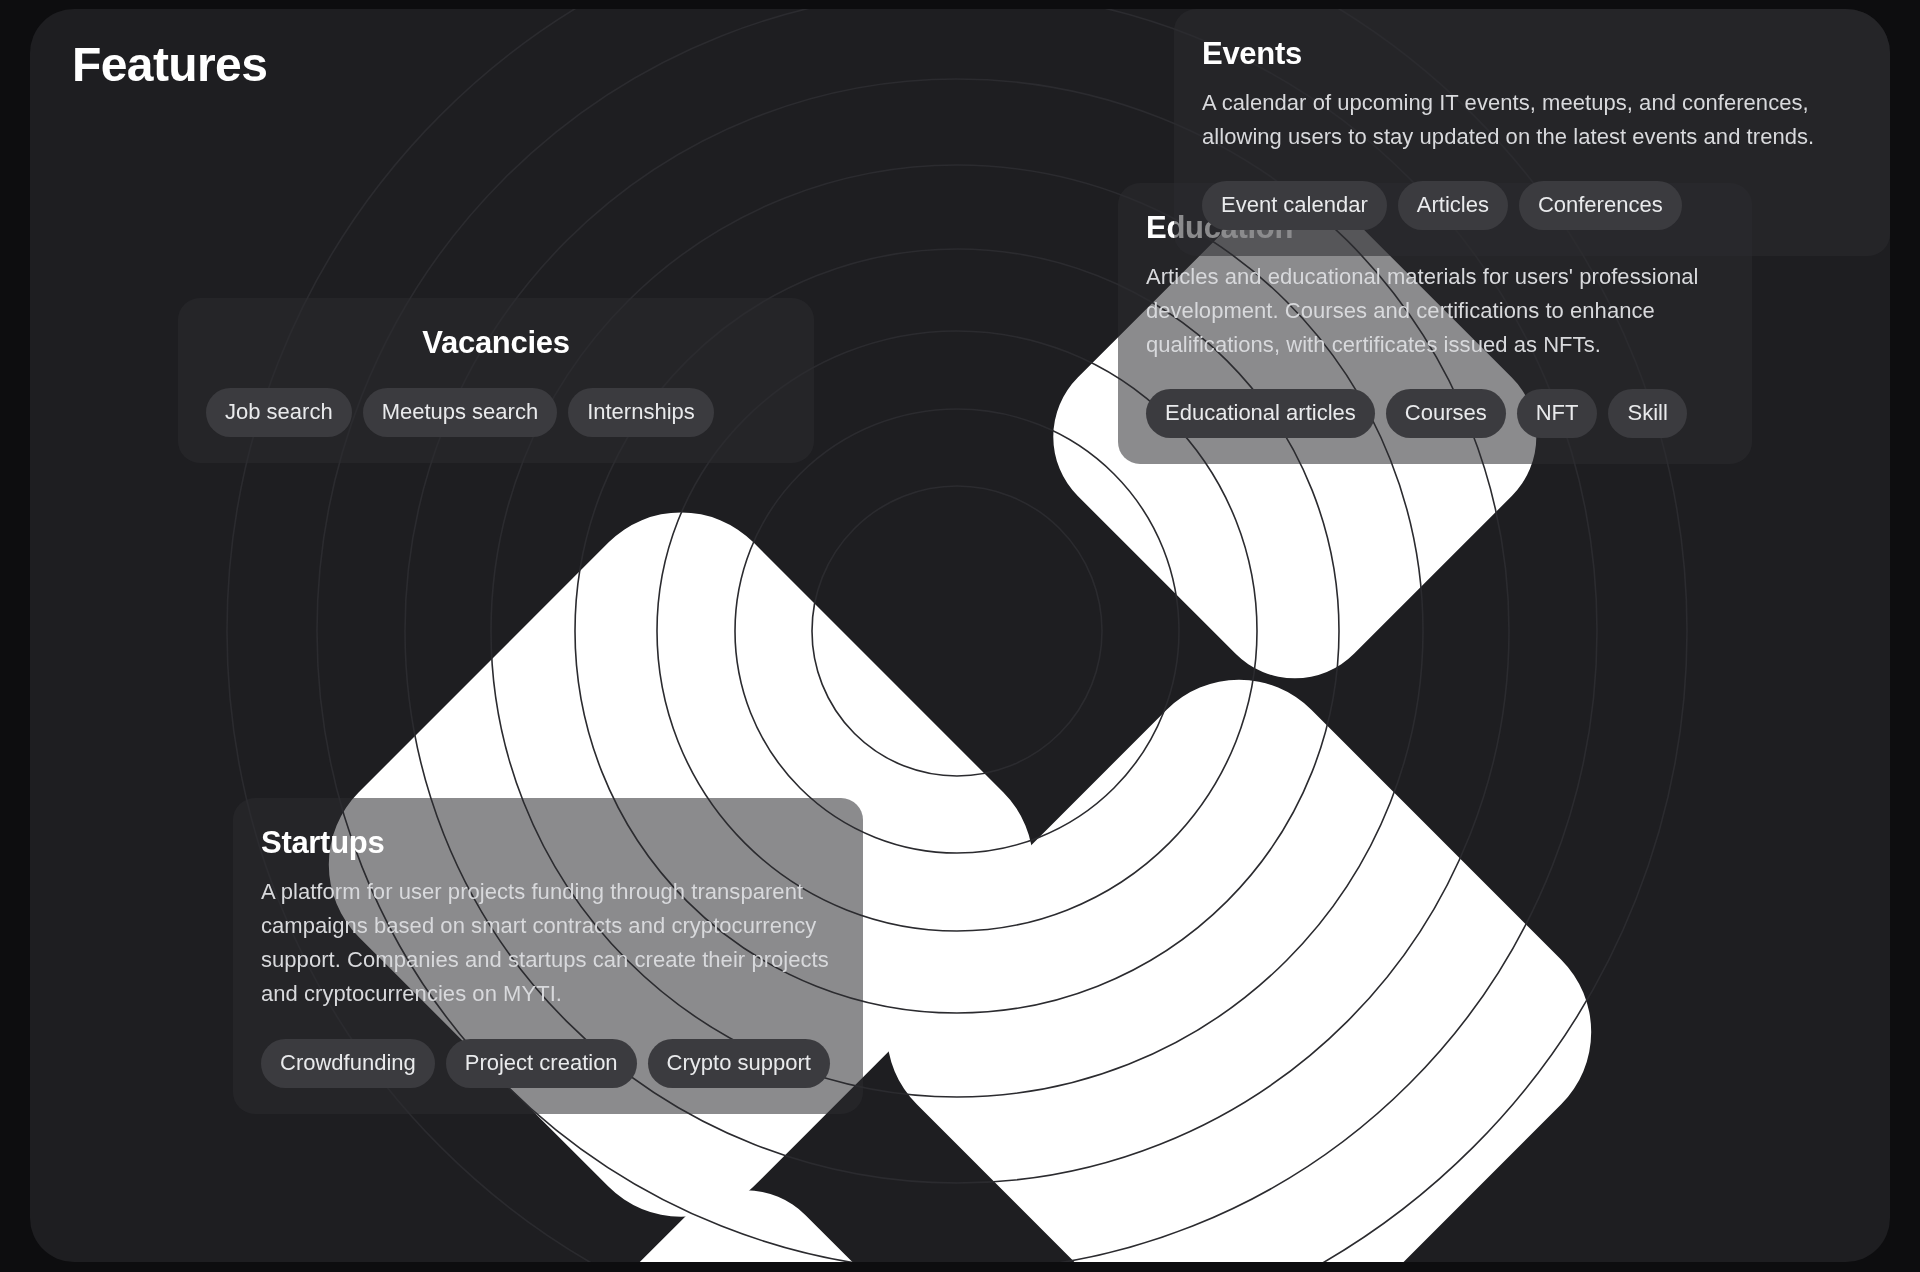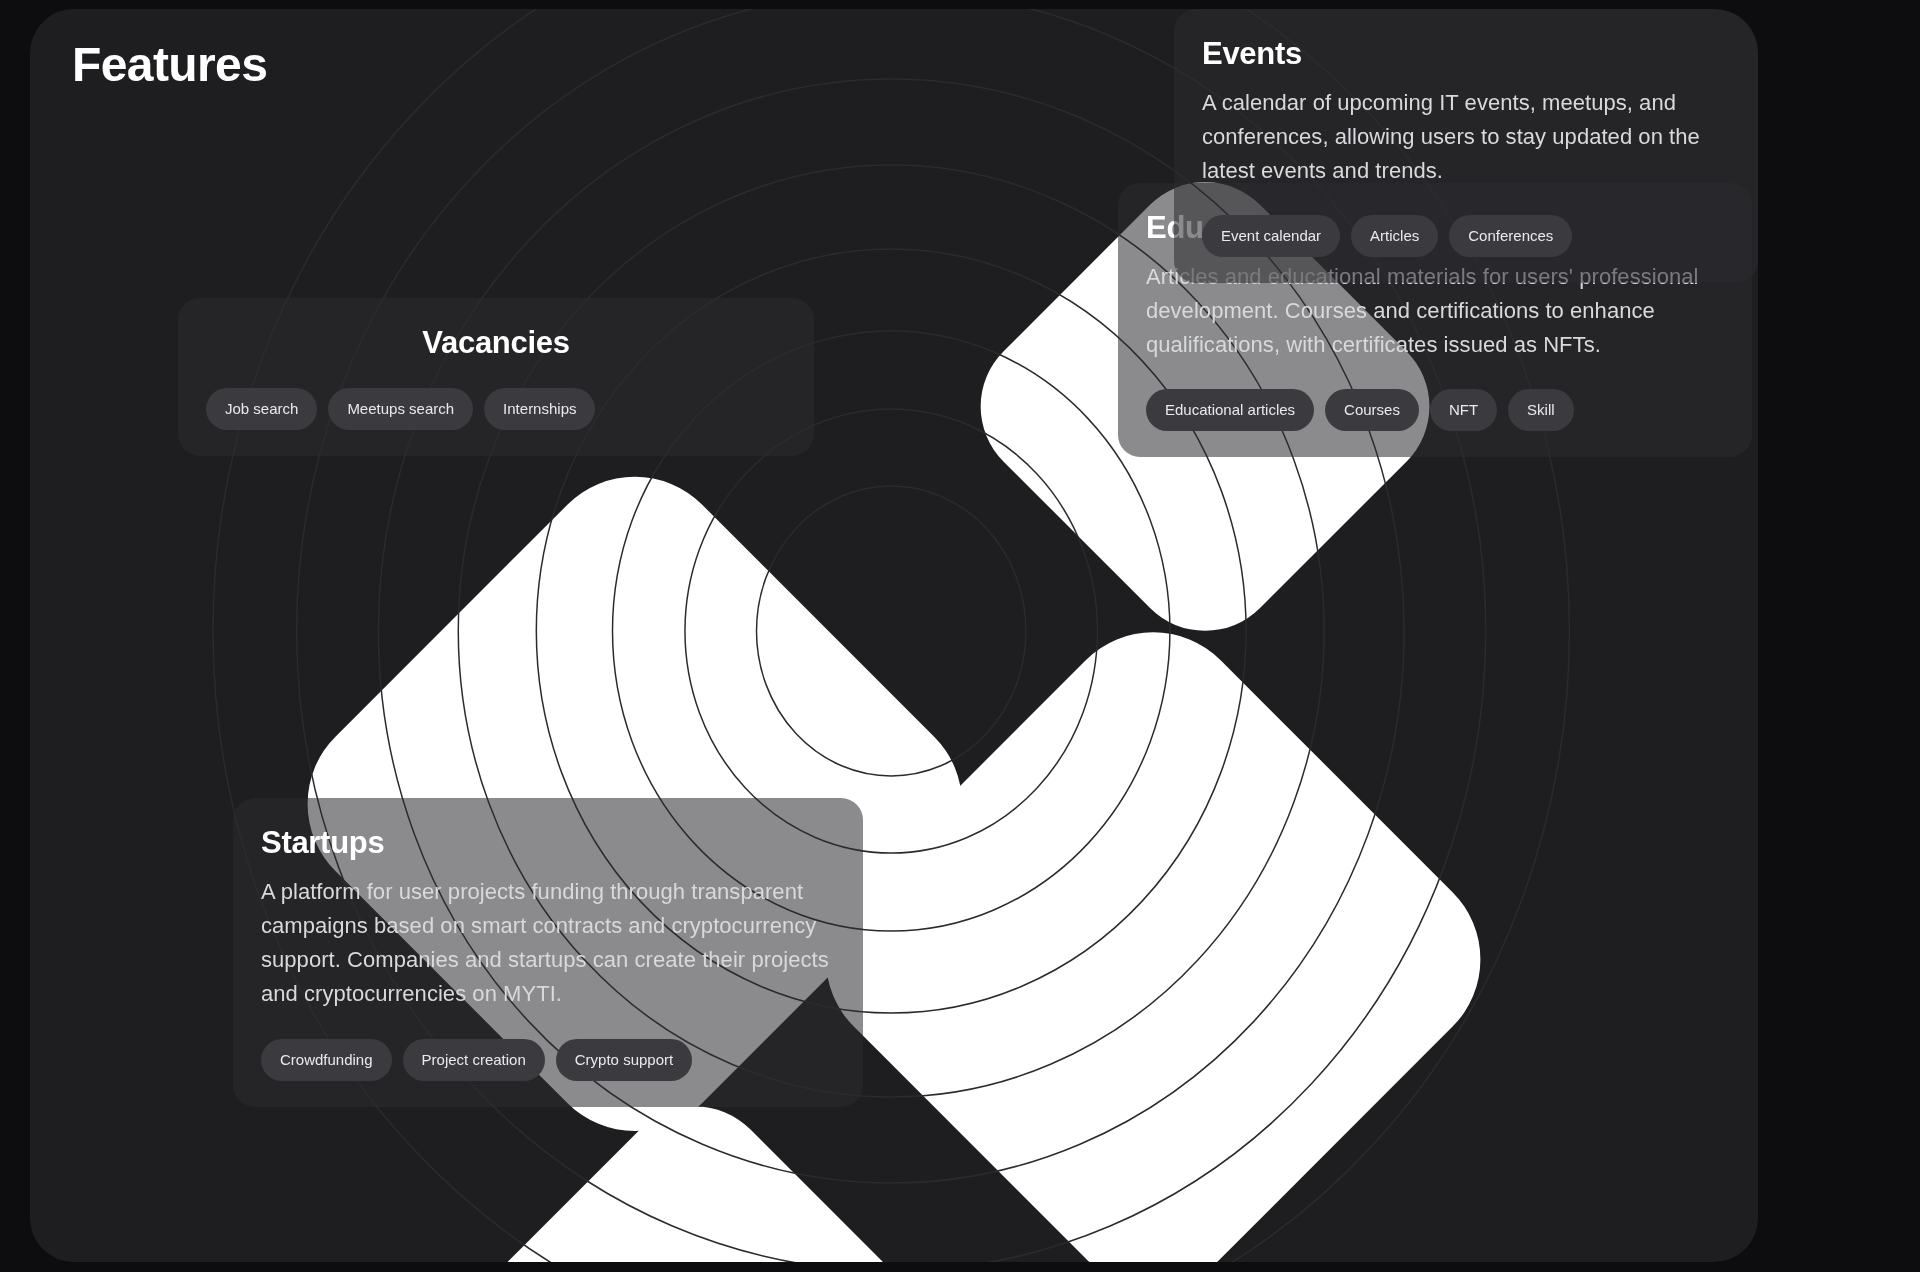--- a/index.html
+++ b/index.html
@@ -15,21 +15,21 @@
     background:#0d0d0f;
     font-family:"Liberation Sans", sans-serif;
     -webkit-font-smoothing:antialiased;
   }
 
   
   .panel {
     position:absolute;
     left:30px;
     top:9px;
-    width:1728px;
+    width:1860px;
     height:1253px;
     background:#1e1e21;
     border-radius:44px;
     overflow:hidden;
   }
 
   
   .rings {
     position:absolute;
     left:0; top:0;
@@ -77,21 +77,21 @@
   .tag-row {
     display:flex;
     flex-wrap:wrap;
     gap:11px;
     margin-top:27px;
   }
 
   .tag {
     background:#3b3b3f;
     color:#e9eaec;
-    font-size:15px;
+    font-size:22px;
     line-height:1;
     padding:13px 19px 14px 19px;
     border-radius:999px;
     white-space:nowrap;
   }
 
   
   #card-vacancies { left:148px;  top:289px;  width:636px;text-align:center; }
   #card-education { left:1088px; top:174px;  width:634px; }
   #card-startups  { left:203px;  top:789px;  width:630px; }

